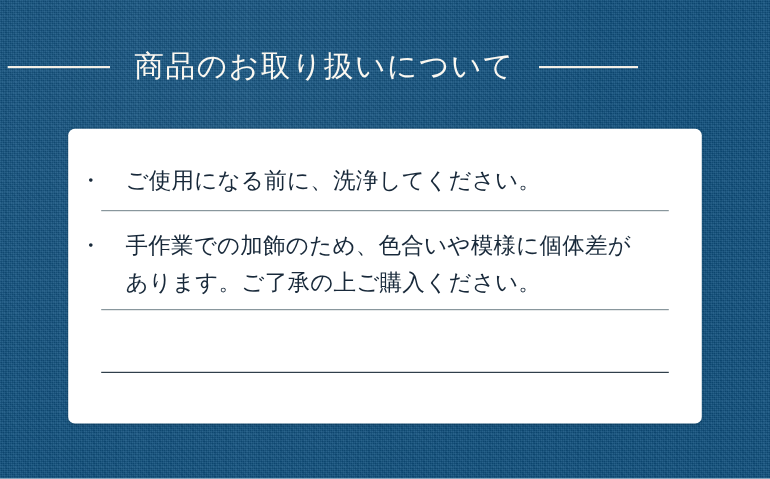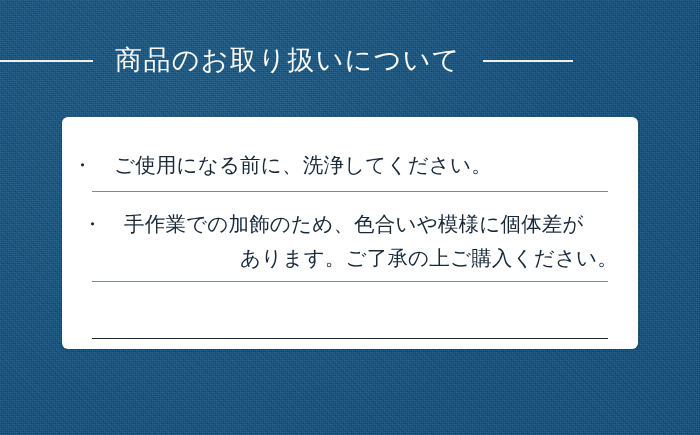--- a/index.html
+++ b/index.html
@@ -42,21 +42,21 @@
 
   
   .title-row {
     position: absolute;
     left: 0;
     top: 38px;
     width: 580px;
     height: 46px;
     display: flex;
     align-items: center;
-    justify-content: flex-start;
+    justify-content: flex-end;
     z-index: 2;
   }
   .title-rule {
     height: 2px;
     background: #f3efe6;
     flex: 0 0 auto;
   }
   .title-rule.left  { width: 93px; margin-right: 22px; }
   .title-rule.right { width: 90px; margin-left: 22px; }
 
@@ -69,21 +69,21 @@
     white-space: nowrap;
     font-weight: 400;
   }
 
   
   .card {
     position: absolute;
     left: 62px;
     top: 117px;
     width: 576px;
-    height: 232px;
+    height: 268px;
     background: #ffffff;
     border-radius: 6px;
     box-shadow: 0 1px 3px rgba(0,0,0,0.16);
     z-index: 2;
     box-sizing: border-box;
     padding-left: 12px;
   }
 
   .card-inner {
     position: absolute;
@@ -122,21 +122,21 @@
     border-top: 1.6px solid #7d8c93;
     margin: 0;
   }
   .note-sep.strong {
     border-top-color: #1a2b38;
   }
 
   
   .slot-1 { position: absolute; left: 0; top: 31px;  width: 516px; }
   .sep-1  { position: absolute; left: 0; top: 74px;  width: 516px; }
-  .slot-2 { position: absolute; left: 10px; top: 90px;  width: 516px; }
+  .slot-2 { position: absolute; left: 0; top: 90px;  width: 516px; }
   .sep-2  { position: absolute; left: 0; top: 164px; width: 516px; }
   .slot-3 { position: absolute; left: 0; top: 181px; width: 516px; }
   .sep-3  { position: absolute; left: 0; top: 221px; width: 516px; }
 </style>
 </head>
 <body>
 
 <div id="stage">
 
   <div class="title-row">
@@ -149,21 +149,21 @@
     <div class="card-inner">
 
       <div class="slot-1 note-item">
         <span class="note-body"><span class="bullet">・</span><span class="note-text">ご使用になる前に、洗浄してください。</span></span>
       </div>
 
       <div class="sep-1 note-sep"></div>
 
       <div class="slot-2 note-item">
         <span class="note-body"><span class="bullet">・</span><span class="note-text">手作業での加飾のため、色合いや模様に個体差が</span></span>
-        <span class="note-body" style="text-indent:0;text-align:right;"><span class="note-text">あります。ご了承の上ご購入ください。</span></span>
+        <span class="note-body" style="text-indent:0;"><span class="note-text">あります。ご了承の上ご購入ください。</span></span>
       </div>
 
       <div class="sep-2 note-sep"></div>
 
 
       <div class="sep-3 note-sep strong"></div>
 
     </div>
   </div>
 

